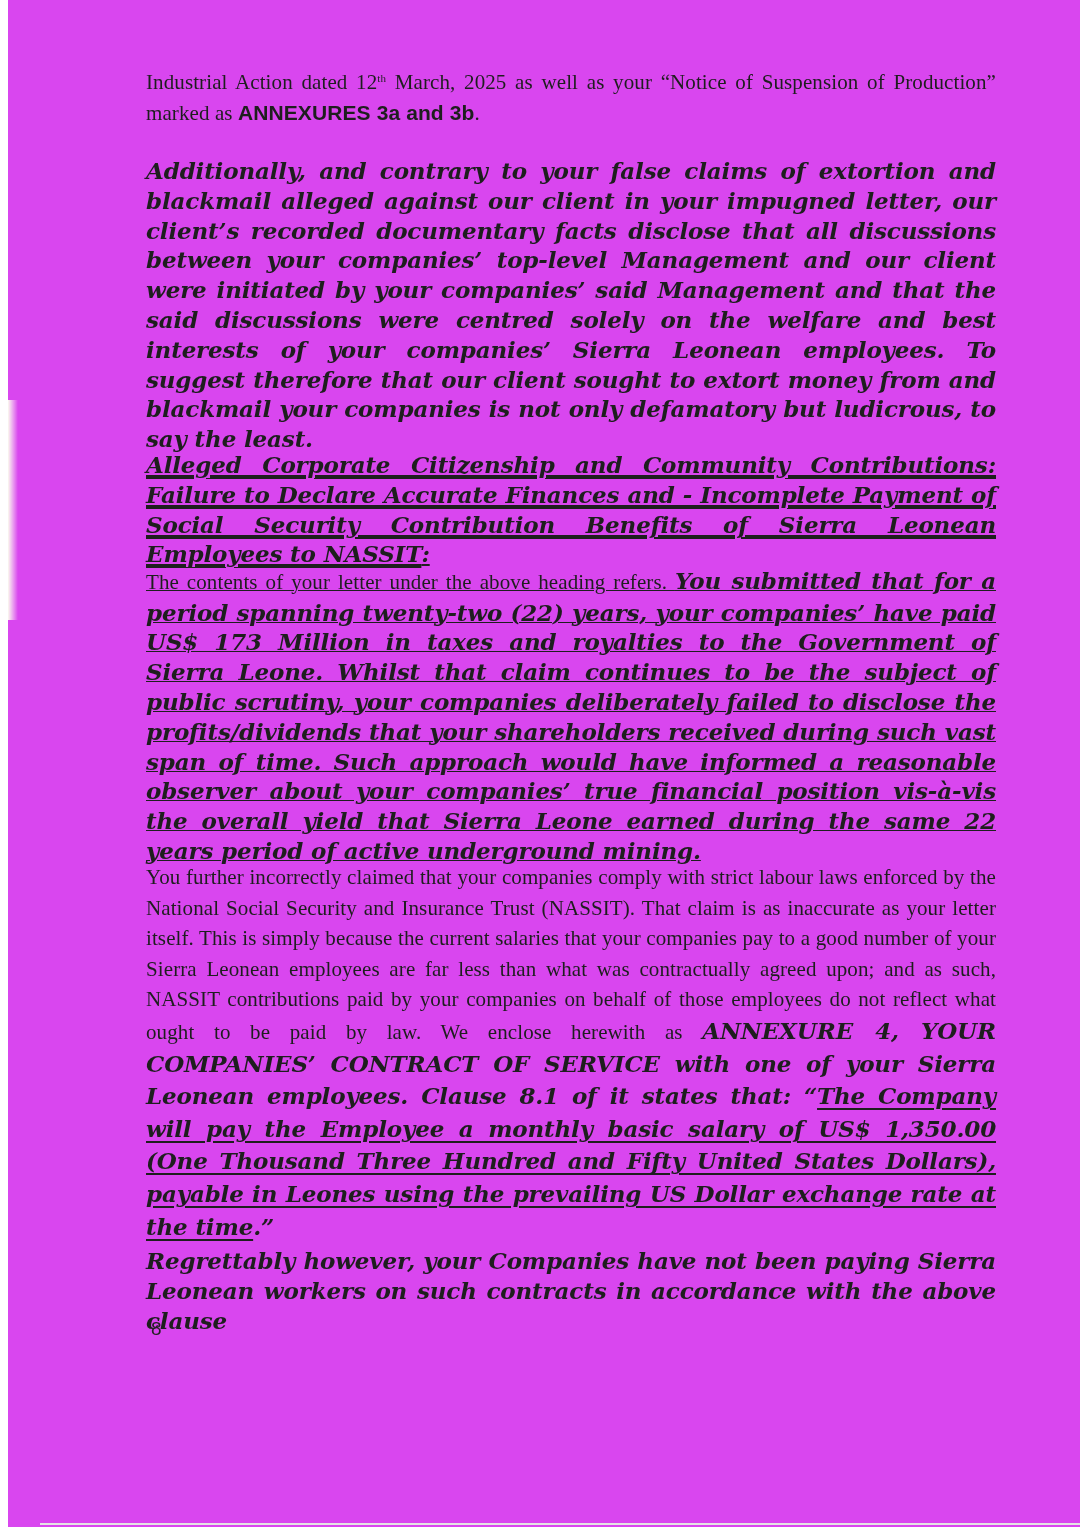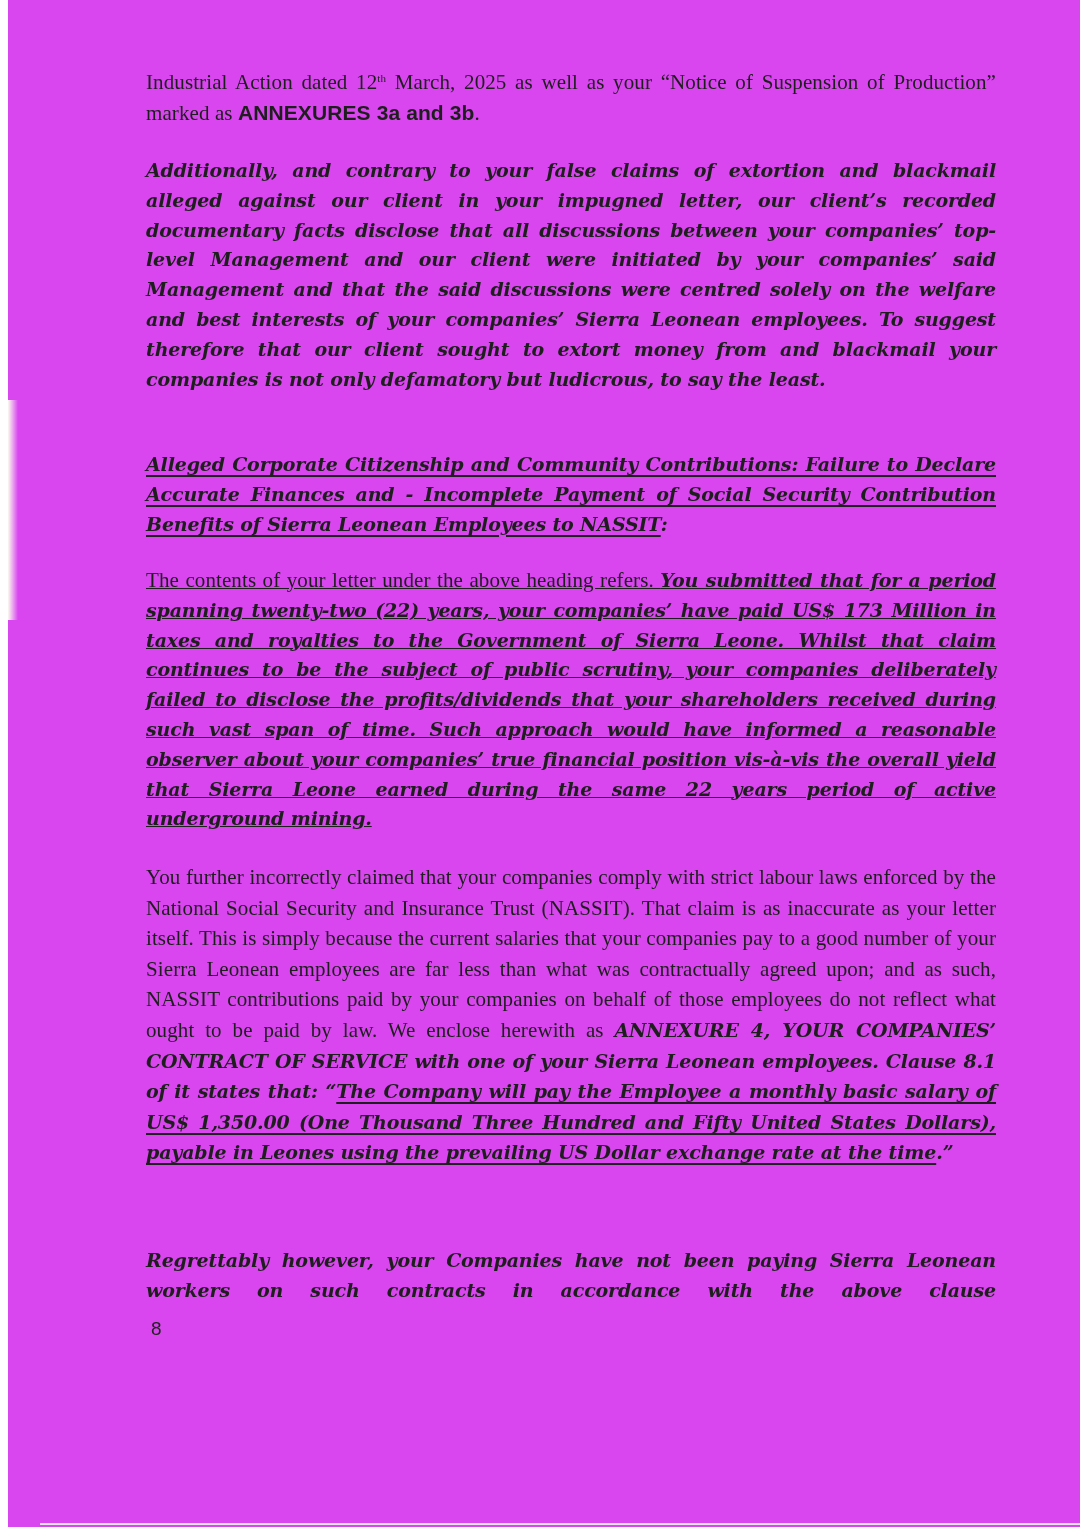--- a/index.html
+++ b/index.html
@@ -48,38 +48,38 @@
     .serif {
       font-family: "Liberation Serif", "DejaVu Serif", serif;
       font-size: 21px;
       line-height: 29.6px;
       letter-spacing: 0.1px;
     }
     .bi {
       font-family: "DejaVu Serif", "Liberation Serif", serif;
       font-weight: bold;
       font-style: italic;
-      font-size: 19px;
+      font-size: 23px;
       line-height: 29.8px;
       letter-spacing: -0.15px;
     }
     .b-sans {
       font-family: "Liberation Sans", "DejaVu Sans", sans-serif;
       font-weight: bold;
     }
     .u {
       text-decoration: underline;
       text-decoration-thickness: 2px;
       text-underline-offset: 4px;
     }
     sup { font-size: 11px; line-height: 0; vertical-align: 7px; }
 
     #p1 { position: absolute; top: 0; }
     #p2 { position: absolute; top: 88px; }
-    #heading { position: absolute; top: 382px; }
+    #heading { position: absolute; top: 382px; text-decoration: underline; }
     #p3 { position: absolute; top: 498px; text-decoration: underline; }
     #p4 { position: absolute; top: 795px; }
     #p5 { position: absolute; top: 1178px; font-style: italic; }
     .page-number {
       position: absolute;
       left: 143px;
       top: 1318px;
       font-family: "Liberation Sans", "DejaVu Sans", sans-serif;
       font-size: 19px;
       color: #222;

